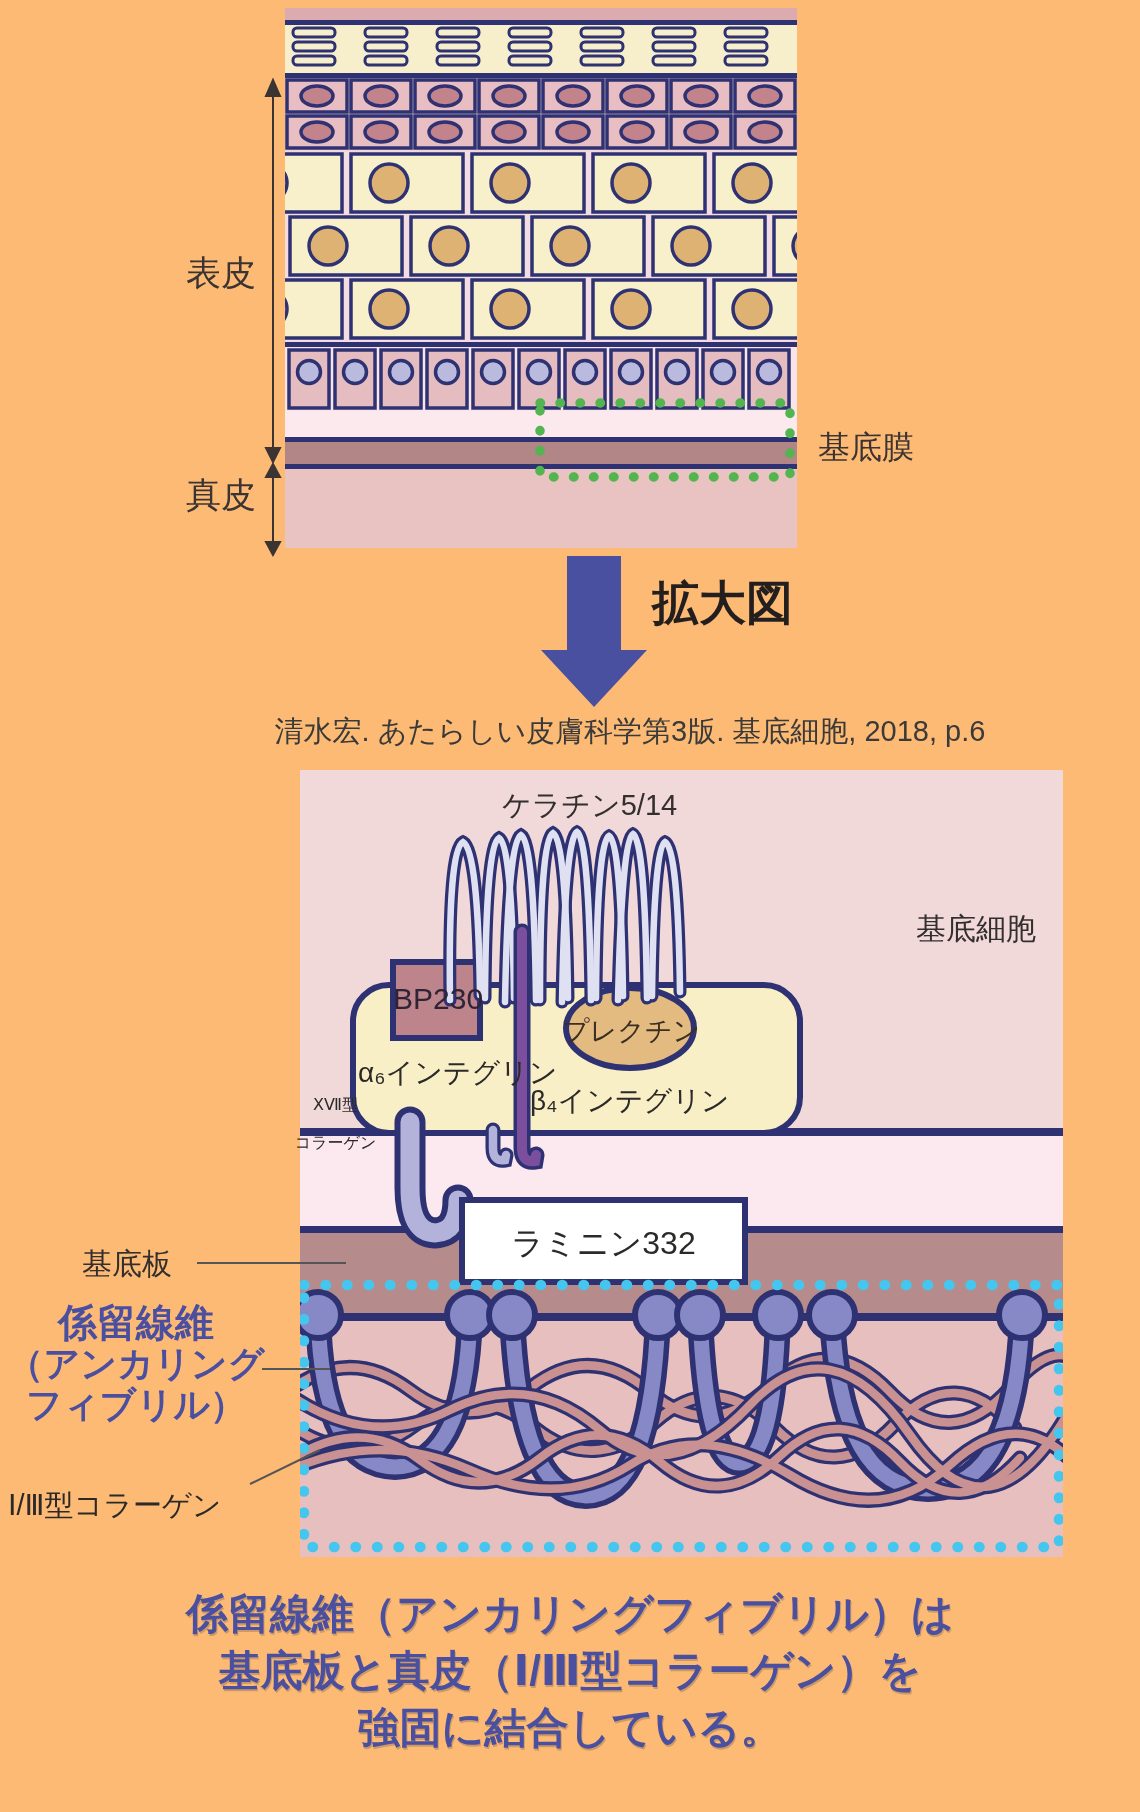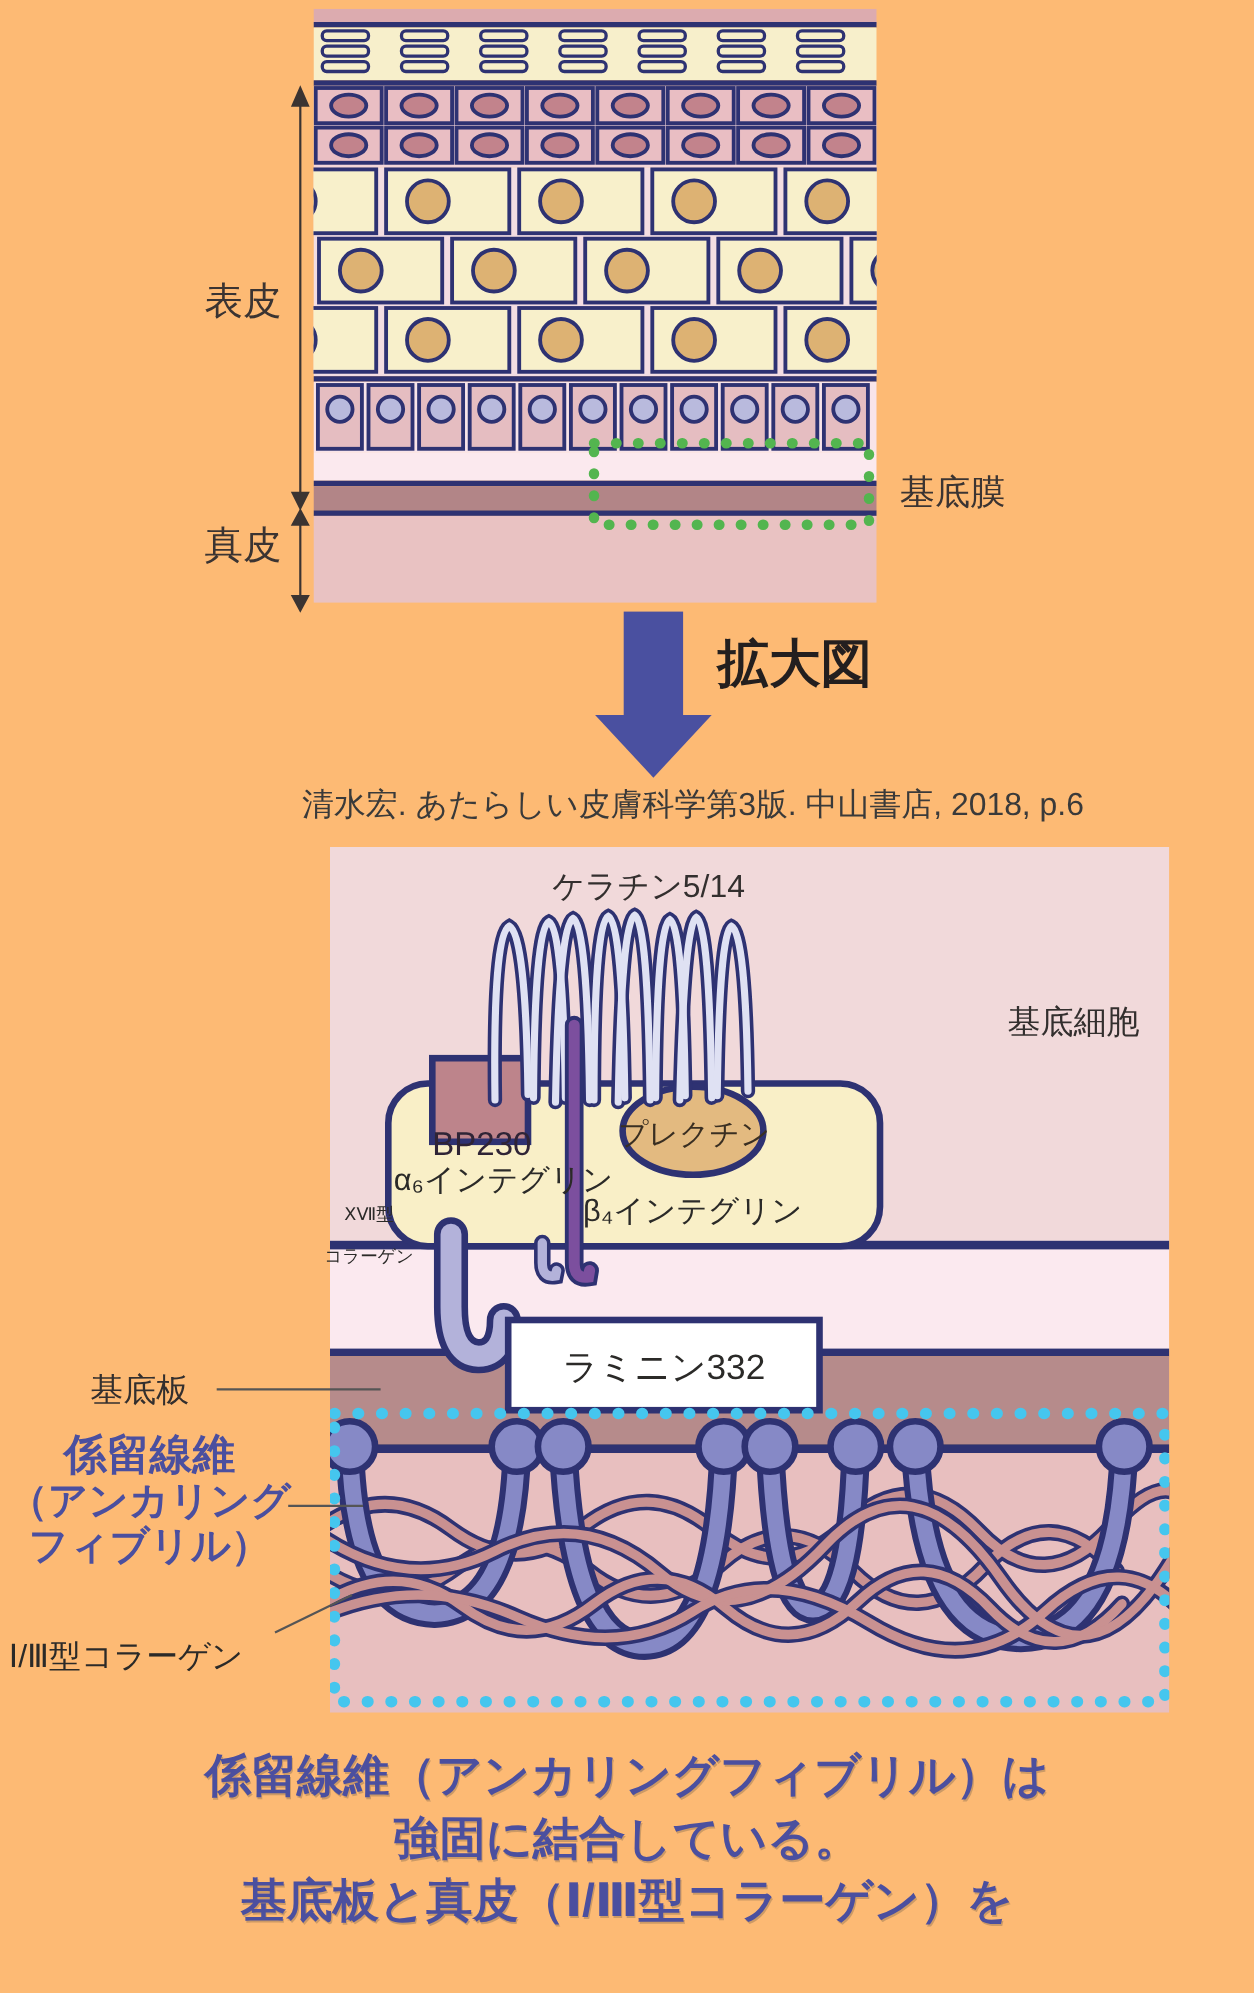--- a/index.html
+++ b/index.html
@@ -296,40 +296,40 @@
   <line x1="197" y1="1263" x2="346" y2="1263" stroke="#555" stroke-width="2"></line>
   <line x1="262" y1="1369" x2="330" y2="1369" stroke="#555" stroke-width="2"></line>
   <line x1="250" y1="1484" x2="320" y2="1450" stroke="#555" stroke-width="2"></line>
 </svg>
 
 <div class="lbl" style="left:186px;top:250px;font-size:35px;">表皮</div>
 <div class="lbl" style="left:186px;top:472px;font-size:35px;">真皮</div>
 <div class="lbl" style="left:818px;top:426px;font-size:32px;">基底膜</div>
 <div class="lbl" style="left:652px;top:572px;font-size:47px;font-weight:900;color:#231f1f;">拡大図</div>
 
-<div class="lbl center" style="left:120px;top:712px;width:1020px;font-size:29px;color:#3a3a3a;">清水宏. あたらしい皮膚科学第3版. 中山書店, 2018, p.6</div>
+<div class="lbl center" style="left:120px;top:712px;width:1020px;font-size:29px;color:#3a3a3a;">清水宏. あたらしい皮膚科学第3版. 基底細胞, 2018, p.6</div>
 
 <div class="lbl" style="left:502px;top:786px;font-size:29px;color:#332f2e;">ケラチン5/14</div>
 <div class="lbl" style="left:916px;top:891px;font-size:30px;color:#332f2e;margin-top:18px;">基底細胞</div>
-<div class="lbl center" style="left:393px;top:982px;width:87px;font-size:30px;color:#2f2436;margin-top:42px;">BP230</div>
+<div class="lbl center" style="left:393px;top:982px;width:87px;font-size:30px;color:#2f2436;">BP230</div>
 <div class="lbl center" style="left:562px;top:1013px;width:136px;font-size:27px;color:#3a2f22;">プレクチン</div>
 <div class="lbl" style="left:358px;top:1054px;font-size:28px;color:#2b2a28;">α₆インテグリン</div>
 <div class="lbl" style="left:530px;top:1082px;font-size:28px;color:#2b2a28;">β₄インテグリン</div>
 <div class="lbl center" style="left:278px;top:1086px;width:115px;font-size:16px;line-height:38px;color:#2b2a28;">
   <div>ⅩⅦ型</div>
   <div>コラーゲン</div>
 </div>
 <div class="lbl center" style="left:462px;top:1222px;width:283px;font-size:32px;color:#2b2a28;">ラミニン332</div>
 <div class="lbl" style="left:82px;top:1244px;font-size:30px;color:#332f2e;">基底板</div>
 <div class="lbl center blue" style="left:0px;top:1302px;width:272px;font-size:36px;line-height:41px;">
   <div style="font-size:39px;">係留線維</div>
   <div>（アンカリング</div>
   <div>フィブリル）</div>
 </div>
 <div class="lbl" style="left:8px;top:1486px;font-size:29px;color:#2b2a28;">Ⅰ/Ⅲ型コラーゲン</div>
 
 <div class="lbl center blue" style="left:50px;top:1585px;width:1040px;font-size:42px;line-height:57px;text-shadow:1px 2px 0 rgba(60,60,60,0.25);">
   <div>係留線維（アンカリングフィブリル）は</div>
+  <div>基底板と真皮（Ⅰ/Ⅲ型コラーゲン）を</div>
   <div>強固に結合している。</div>
-  <div>基底板と真皮（Ⅰ/Ⅲ型コラーゲン）を</div>
 </div>
 
 </div>
 
 </body></html>

